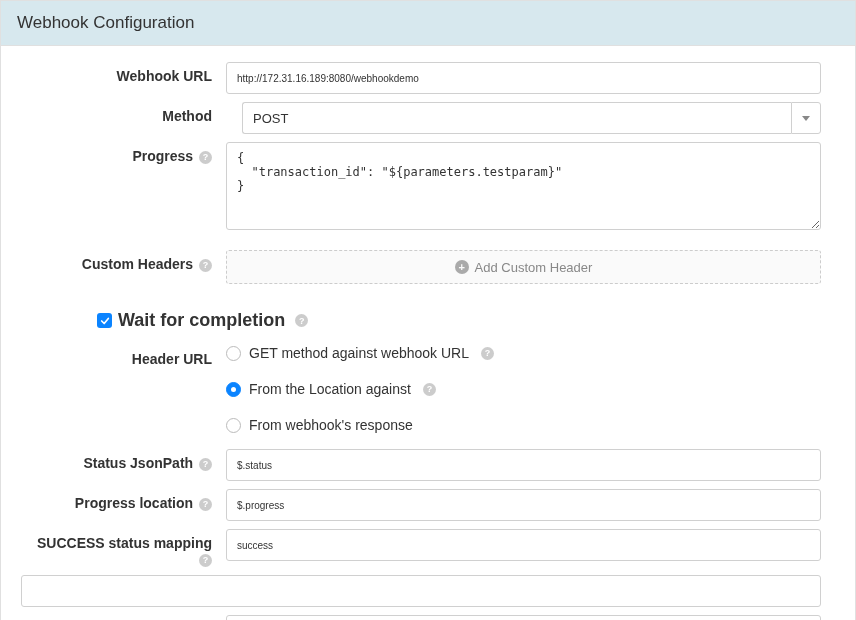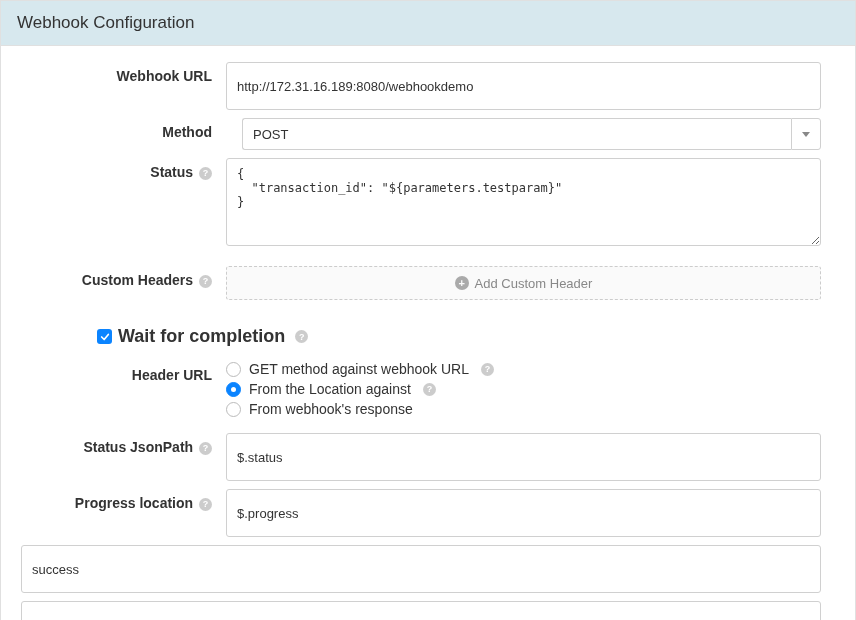--- a/index.html
+++ b/index.html
@@ -7,23 +7,23 @@
 .panel { width: 856px; border: 1px solid #e0e0e0; background: #fff; }
 .panel-header { background: #d7e8ee; padding: 12px 16px; font-weight: 400; font-size: 17px; color: #333; border-bottom: 1px solid #e0e0e0; }
 .panel-body { padding: 16px 34px 28px 20px; }
 
 .form-row { display: flex; align-items: flex-start; margin-bottom: 8px; justify-content: center; }
 .form-label { width: 205px; text-align: right; padding-right: 14px; font-weight: 700; font-size: 14px; color: #333; padding-top: 6px; }
 .form-label .help-icon { margin-left: 2px; }
 .form-control-wrap { flex: 1; }
 
 input[type="text"].form-control {
-  width: 100%; height: 48px; padding: 6px 10px;
+  width: 100%; height: 32px; padding: 6px 10px;
   border: 1px solid #d0d0d0; border-radius: 3px;
-  font-size: 13px; color: #333; background: #fff;
+  font-size: 10px; color: #333; background: #fff;
 }
 textarea.form-control {
   width: 100%; padding: 8px 10px;
   border: 1px solid #d0d0d0; border-radius: 3px;
   font-family: Menlo, Consolas, monospace;
   font-size: 12px; color: #333; background: #fff;
   resize: vertical;
 }
 
 .select-wrap { display: flex; width: 100%; padding-left: 16px; }
@@ -62,21 +62,21 @@
 
 .checkbox-row { display: flex; align-items: center; margin-left: 76px; margin-top: 26px; margin-bottom: 14px; gap: 6px; }
 .checkbox-square {
   width: 15px; height: 15px; border-radius: 3px;
   background: #0b84ff; display: flex; align-items: center; justify-content: center;
   cursor: pointer;
 }
 .checkbox-square svg { width: 10px; height: 10px; }
 .checkbox-label { font-weight: 700; font-size: 18px; color: #333; }
 
-.radio-group { display: flex; flex-direction: column; gap: 4px; }
+.radio-group { display: flex; flex-direction: column; gap: 20px; }
 .radio-item { display: flex; align-items: center; gap: 8px; cursor: pointer; }
 .radio-circle {
   width: 15px; height: 15px; border-radius: 50%;
   border: 1.5px solid #bbb; background: #fff;
   display: flex; align-items: center; justify-content: center;
   flex-shrink: 0;
 }
 .radio-circle.selected {
   border-color: #0b84ff; background: #0b84ff;
 }
@@ -116,21 +116,21 @@
           <div class="select-display">POST</div>
           <div class="select-arrow">
             <span class="caret-down"></span>
           </div>
         </div>
       </div>
     </div>
 
     <div class="form-row">
       <div class="form-label">
-        <span>Status</span>
+        <span>Progress</span>
         <span class="help-icon">?</span>
       </div>
       <div class="form-control-wrap">
         <textarea class="form-control" rows="5" style="">{
   "transaction_id": "${parameters.testparam}"
 }</textarea>
       </div>
     </div>
 
     <div class="spacer"></div>
@@ -202,20 +202,24 @@
       <div class="form-label">
         <span>Progress location</span>
         <span class="help-icon">?</span>
       </div>
       <div class="form-control-wrap">
         <input type="text" class="form-control" value="$.progress" style="">
       </div>
     </div>
 
     <div class="form-row">
+      <div class="form-label">
+        <span>SUCCESS status mapping</span>
+        <span class="help-icon">?</span>
+      </div>
       <div class="form-control-wrap">
         <input type="text" class="form-control" value="success" style="">
       </div>
     </div>
 
     <div class="form-row">
       <div class="form-control-wrap">
         <input type="text" class="form-control" value="" style="">
       </div>
     </div>

